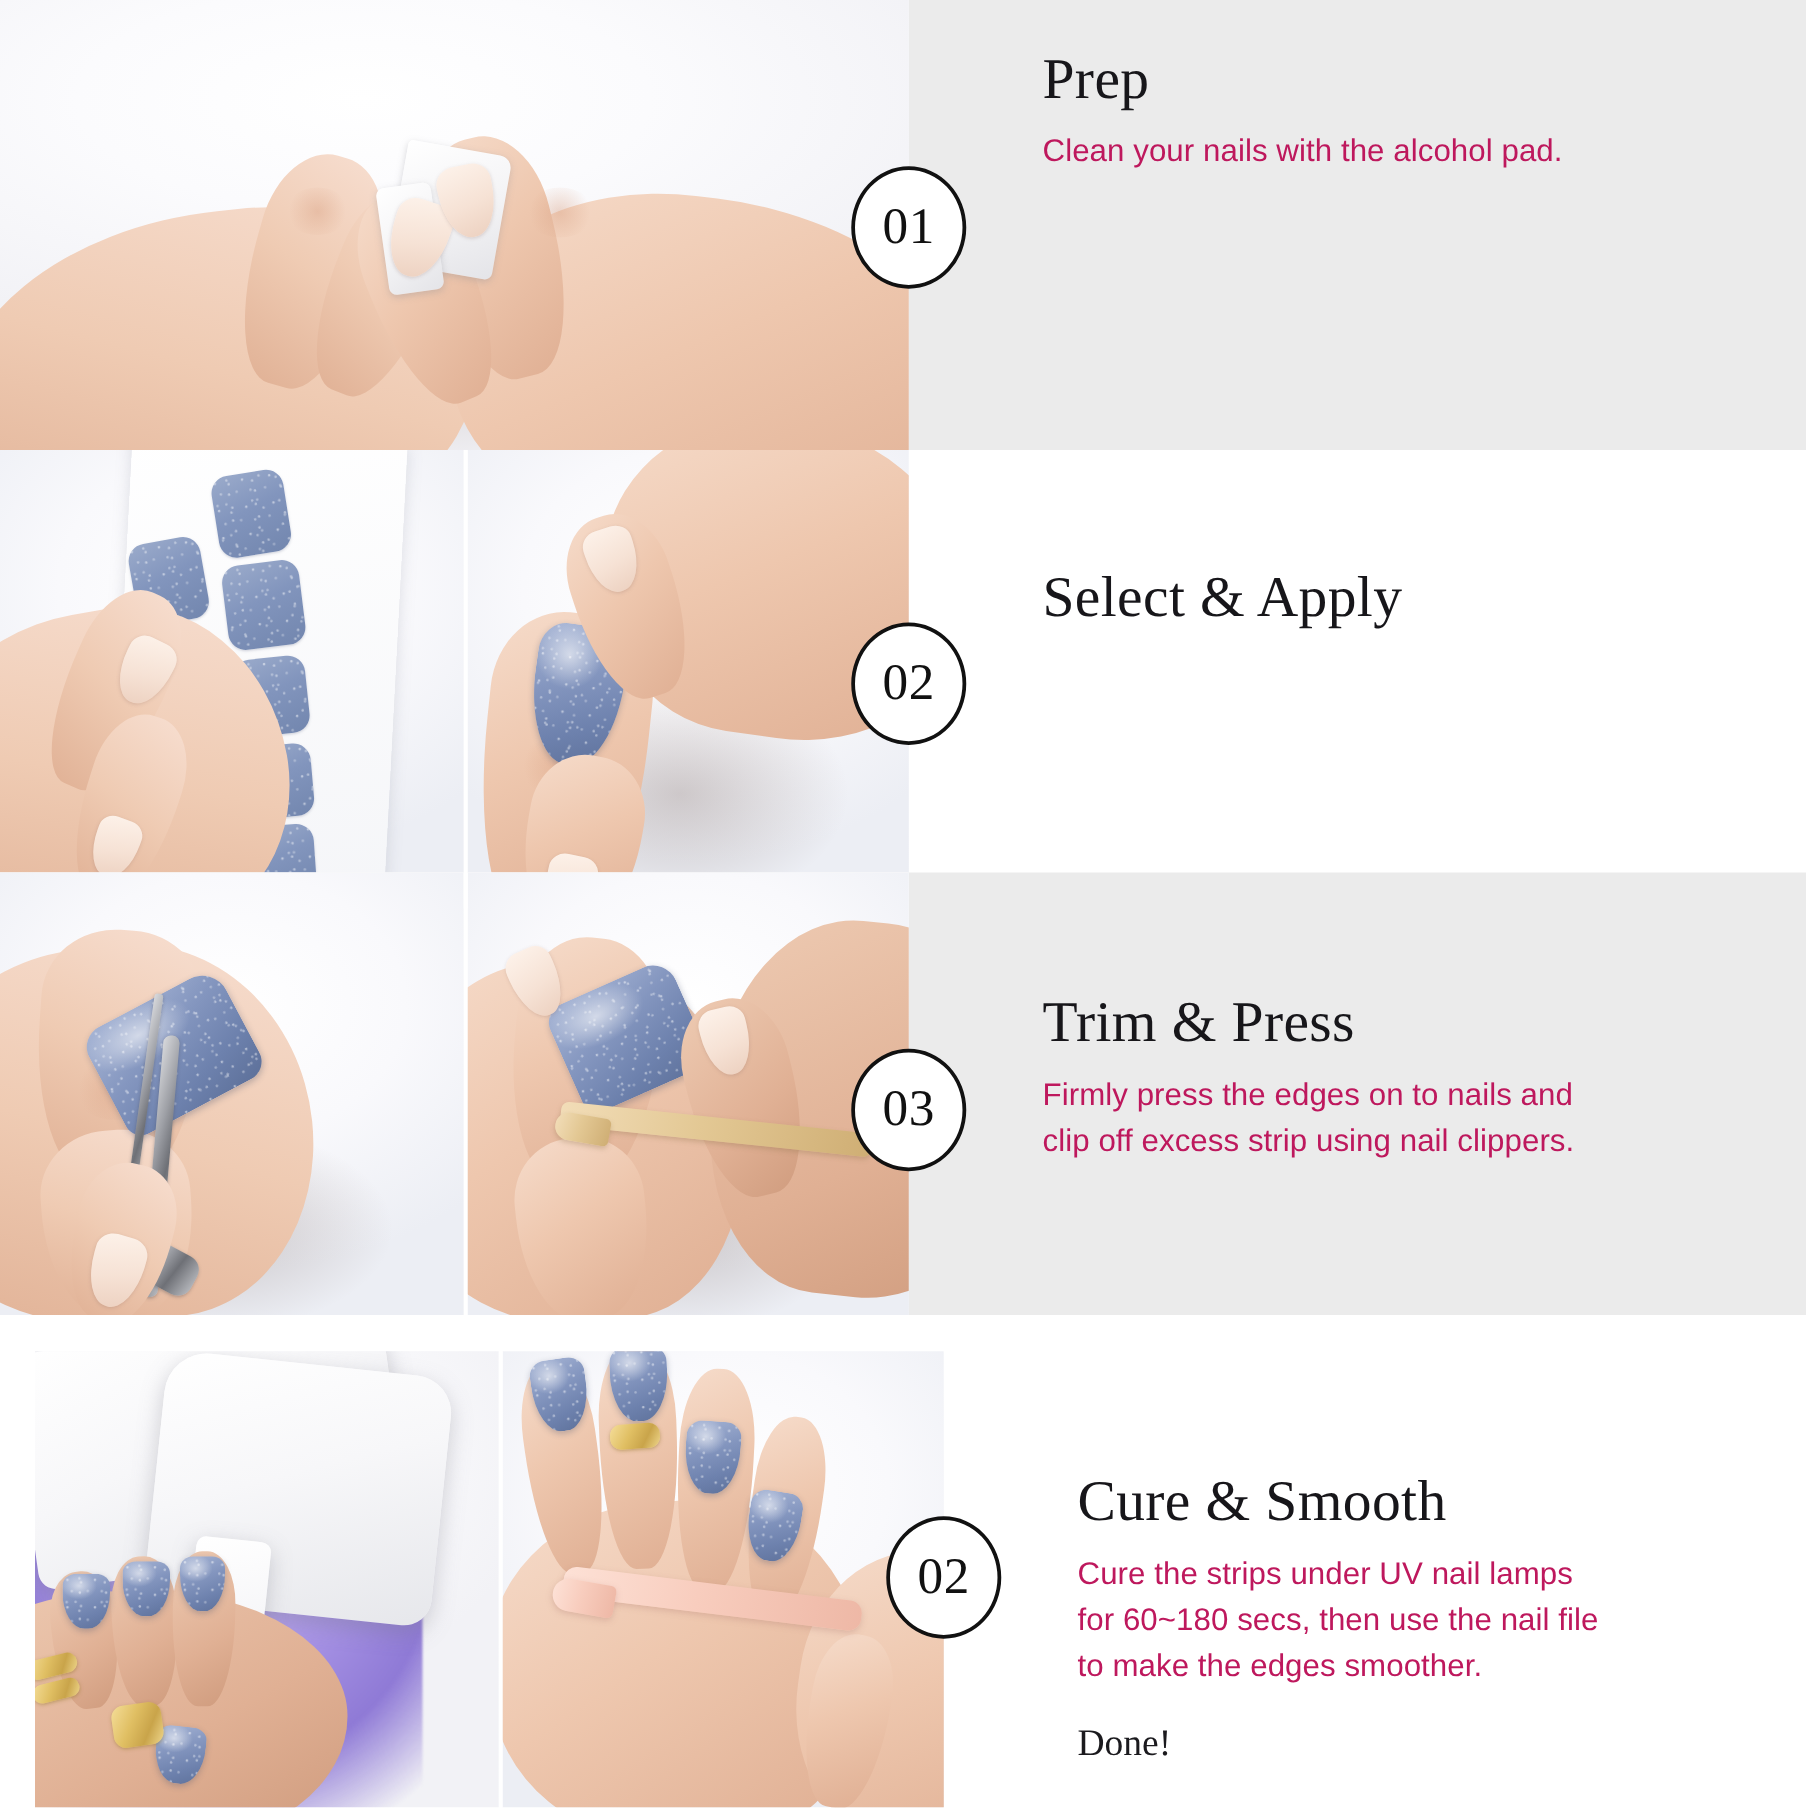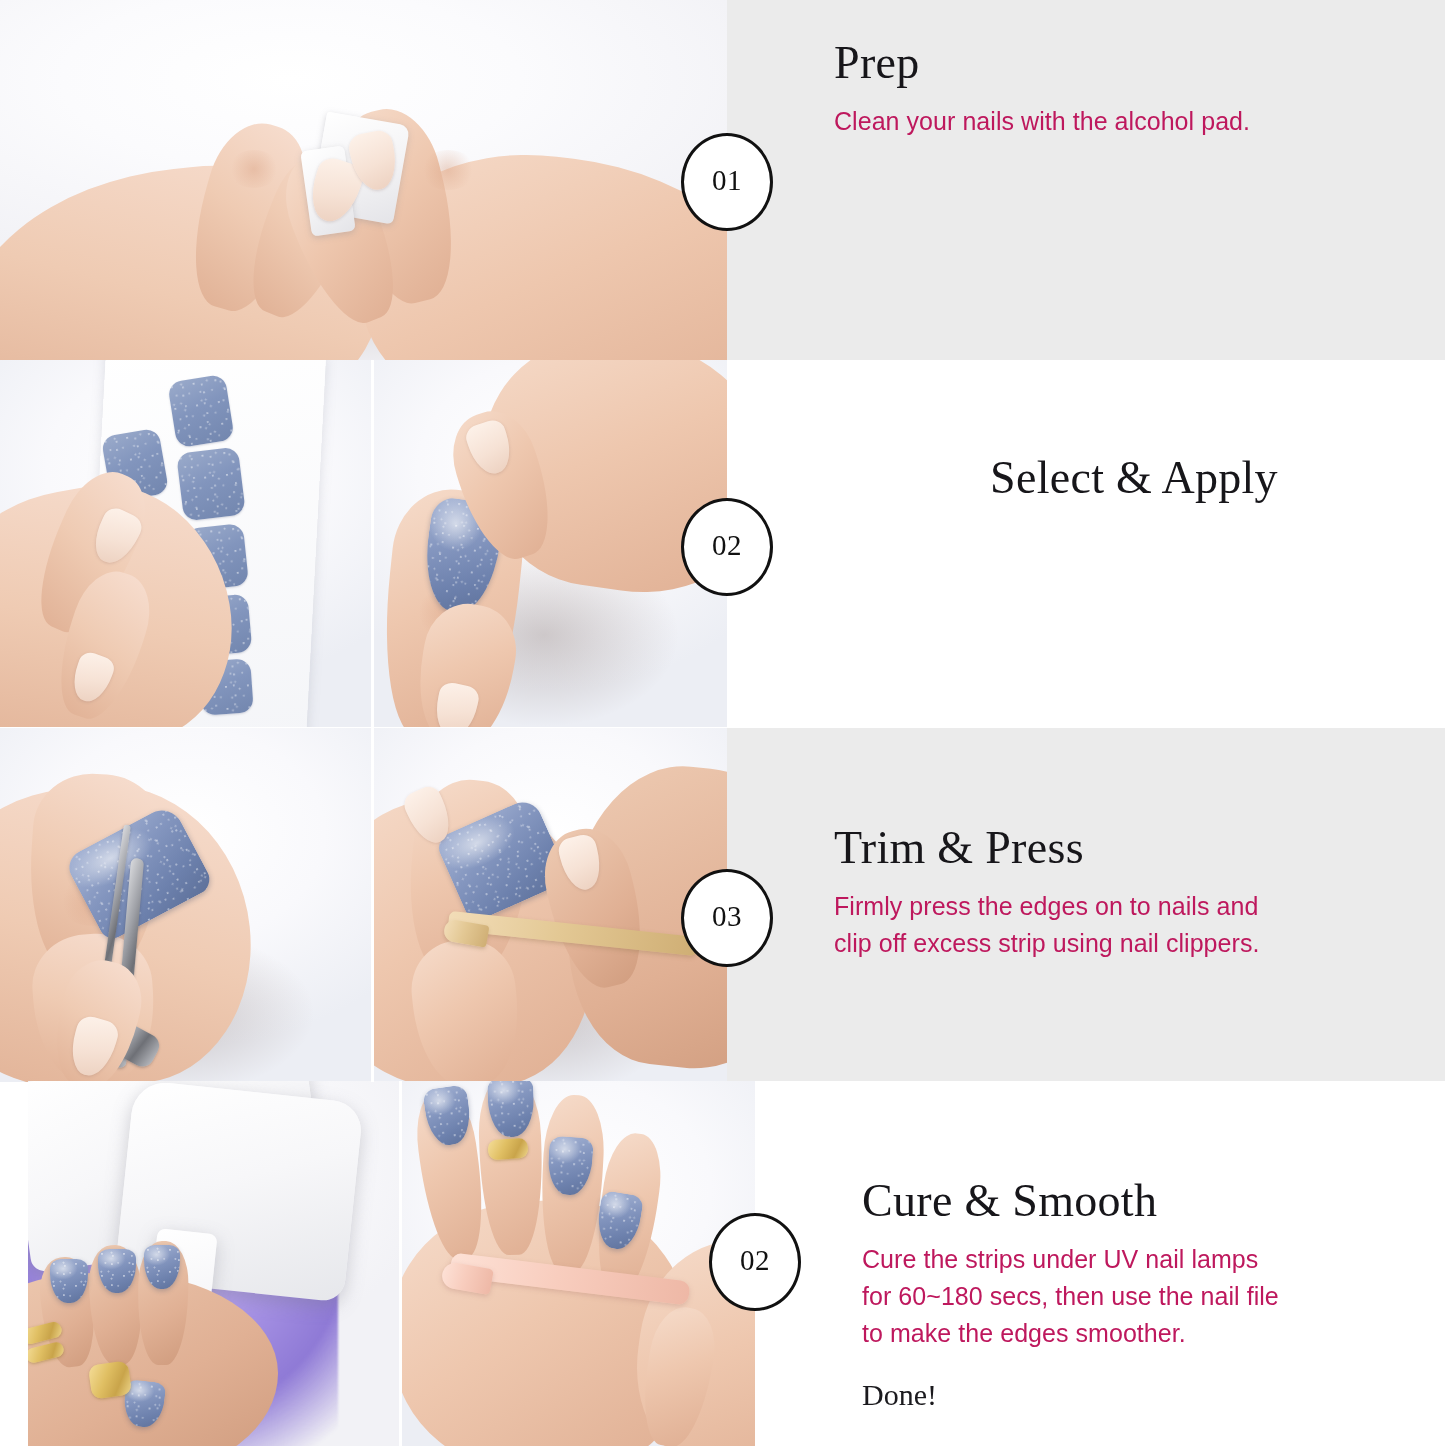--- a/index.html
+++ b/index.html
@@ -24,21 +24,21 @@
     position:absolute;
     width:92px; height:98px;
     border:3.5px solid #111;
     border-radius:50%;
     background:#ffffff;
     display:flex; align-items:center; justify-content:center;
     z-index:40;
   }
   .step-badge span{
     font-family:"Liberation Serif", serif;
-    font-size:29px; color:#111; letter-spacing:.5px; line-height:1;
+    font-size:41px; color:#111; letter-spacing:.5px; line-height:1;
     padding-bottom:3px;
   }
 
   
   .step-copy{ position:absolute; z-index:30; }
   .step-title{
     font-family:"Liberation Serif", serif;
     font-size:46px; font-weight:400; color:#17161a;
     letter-spacing:.3px; line-height:1.05; white-space:nowrap;
     margin-bottom:16px;
@@ -263,32 +263,32 @@
 
           <div class="hand skin" style="left:108px; top:-20px; width:290px; height:250px; border-radius:42% 50% 46% 40%/ 46% 54% 44% 50%; transform:rotate(8deg);"></div>
           <div class="finger skin" style="left:88px; top:50px; width:82px; height:150px; transform:rotate(-18deg);"></div>
           <div class="finger skin" style="left:46px; top:244px; width:92px; height:140px; transform:rotate(10deg);"></div>
           <div class="nail-nat" style="left:96px; top:62px; width:40px; height:52px; transform:rotate(-18deg);"></div>
           <div class="nail-nat" style="left:62px; top:324px; width:40px; height:52px; transform:rotate(12deg);"></div>
         </div>
       </div>
     </div>
 
-    <div class="text-area" style="left:727px; width:718px;text-align:center;">
+    <div class="text-area" style="left:727px; width:718px;">
       <div class="step-copy" style="left:107px; top:94px; width:600px;">
         <h2 class="step-title">Select &amp; Apply</h2>
       </div>
     </div>
 
     <div class="step-badge" style="left:681px; top:138px;">
       <span>02</span>
     </div>
   </section>
 
-  <section class="step-row" style="top:728px; height:354px;">
+  <section class="step-row" style="top:698px; height:354px;">
     <div class="row-bg" style="background:#ebebeb;"></div>
 
     <div class="photo-area" style="width:727px;">
 
       <div class="pane" style="left:0; width:371px;">
         <div class="pane-inner">
           <div class="bg-studio cool"></div>
           <div class="shadow-soft" style="left:20px; top:200px; width:300px; height:170px;"></div>
 
           <div class="hand skin-l" style="left:-80px; top:60px; width:330px; height:300px; border-radius:48% 42% 36% 48%/ 50% 52% 48% 46%; transform:rotate(-6deg);"></div>

